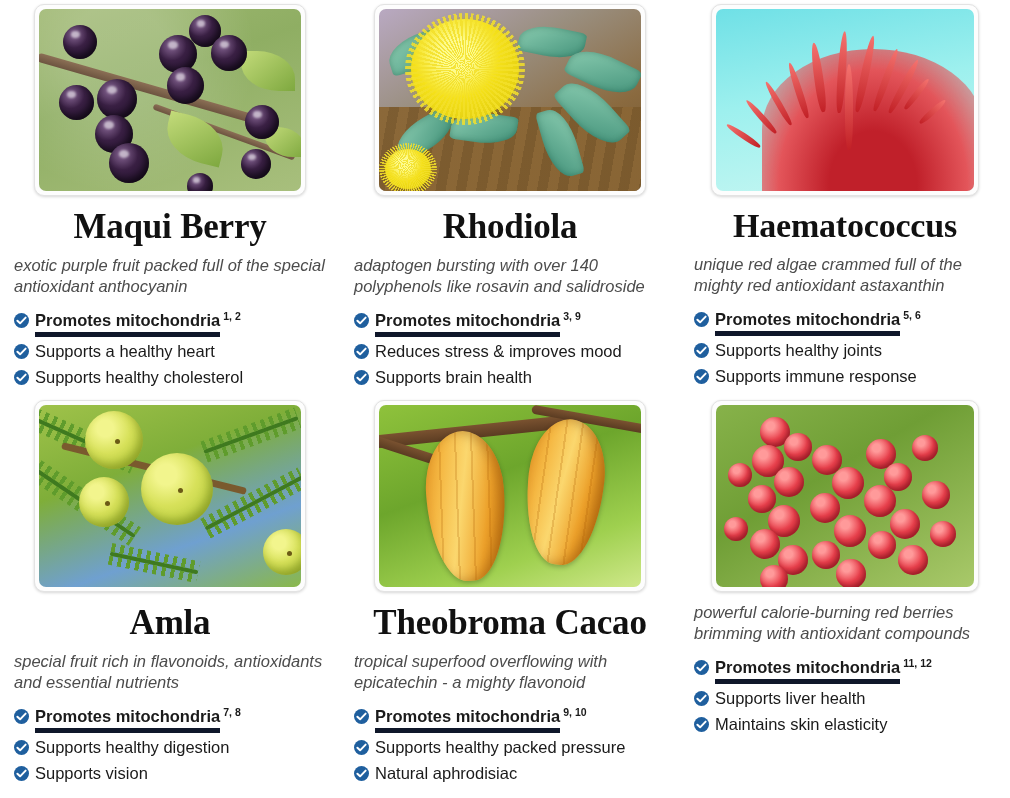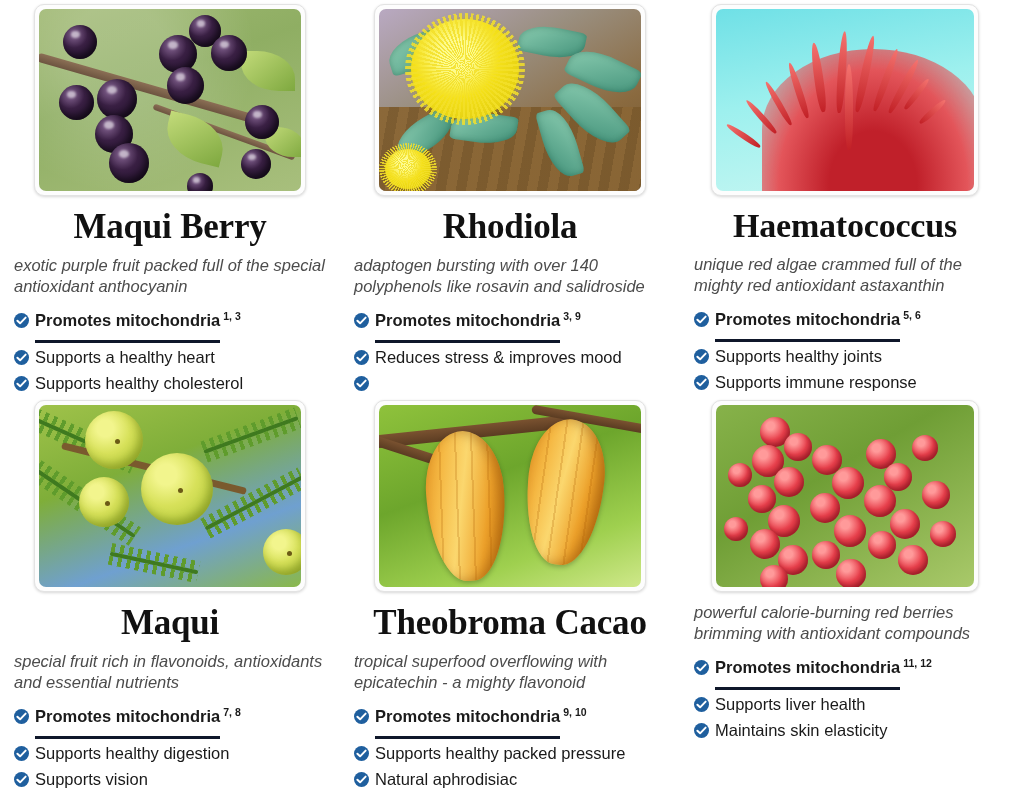--- a/index.html
+++ b/index.html
@@ -92,22 +92,22 @@
     flex: 0 0 auto;
     width: 15px;
     height: 15px;
     margin-right: 6px;
     margin-top: 3px;
   }
   .benefit-text { display: inline-block; }
 
   .benefit.primary .benefit-text {
     font-weight: bold;
-    border-bottom: 3px solid #0f172a;
-    padding-bottom: 8px;
+    border-bottom: 5px solid #0f172a;
+    padding-bottom: 0px;
   }
   .refs {
     font-size: 10.5px;
     vertical-align: super;
     margin-left: 3px;
     color: #1a1a1a;
     font-weight: normal;
   }
   .benefit.primary .refs { font-weight: bold; }
 
@@ -291,21 +291,21 @@
       </div>
     </div>
     <div class="title">Maqui Berry</div>
     <div class="desc">exotic purple fruit packed full of the special antioxidant anthocyanin</div>
     <ul class="benefits">
       <li class="benefit primary">
         <svg class="check-icon" viewBox="0 0 16 16">
             <circle cx="8" cy="8" r="8" fill="#1f5f9e"></circle>
             <path d="M3.6 8.2 L6.5 11 L12.4 4.9" stroke="#ffffff" stroke-width="2.1" fill="none" stroke-linecap="round" stroke-linejoin="round"></path>
           </svg>
-        <span><span class="benefit-text">Promotes mitochondria</span><span class="refs">1, 3</span></span>
+        <span><span class="benefit-text">Promotes mitochondria</span><span class="refs">1, 2</span></span>
       </li>
       <li class="benefit">
         <svg class="check-icon" viewBox="0 0 16 16">
             <circle cx="8" cy="8" r="8" fill="#1f5f9e"></circle>
             <path d="M3.6 8.2 L6.5 11 L12.4 4.9" stroke="#ffffff" stroke-width="2.1" fill="none" stroke-linecap="round" stroke-linejoin="round"></path>
           </svg>
         <span class="benefit-text">Supports a healthy heart</span>
       </li>
       <li class="benefit">
         <svg class="check-icon" viewBox="0 0 16 16">
@@ -347,20 +347,21 @@
             <circle cx="8" cy="8" r="8" fill="#1f5f9e"></circle>
             <path d="M3.6 8.2 L6.5 11 L12.4 4.9" stroke="#ffffff" stroke-width="2.1" fill="none" stroke-linecap="round" stroke-linejoin="round"></path>
           </svg>
         <span class="benefit-text">Reduces stress &amp; improves mood</span>
       </li>
       <li class="benefit">
         <svg class="check-icon" viewBox="0 0 16 16">
             <circle cx="8" cy="8" r="8" fill="#1f5f9e"></circle>
             <path d="M3.6 8.2 L6.5 11 L12.4 4.9" stroke="#ffffff" stroke-width="2.1" fill="none" stroke-linecap="round" stroke-linejoin="round"></path>
           </svg>
+        <span class="benefit-text">Supports brain health</span>
       </li>
     </ul>
   </div>
 
   <div class="card col3">
     <div class="photo-frame">
       <div class="photo img-algae">
         <div class="mass"></div>
         <div class="frond" style="width:9px;height:70px;left:40%;top:18%;transform:rotate(-8deg);"></div>
         <div class="frond" style="width:8px;height:82px;left:46%;top:12%;transform:rotate(4deg);"></div>
@@ -411,21 +412,21 @@
         <div class="frond" style="width:100px;right:0px;top:28px;transform:rotate(-20deg);"></div>
         <div class="frond" style="width:110px;right:-8px;top:96px;transform:rotate(-28deg);"></div>
         <div class="frond" style="width:90px;left:70px;top:156px;transform:rotate(12deg);"></div>
         <div class="branch" style="position:absolute;width:190px;height:7px;left:20px;top:60px;background:#7a5a2e;transform:rotate(14deg);border-radius:4px;"></div>
         <div class="fruit" style="width:58px;height:58px;left:46px;top:6px;"></div>
         <div class="fruit" style="width:50px;height:50px;left:40px;top:72px;"></div>
         <div class="fruit" style="width:72px;height:72px;left:102px;top:48px;"></div>
         <div class="fruit" style="width:46px;height:46px;right:-8px;top:124px;"></div>
       </div>
     </div>
-    <div class="title">Maqui</div>
+    <div class="title">Amla</div>
     <div class="desc">special fruit rich in flavonoids, antioxidants and essential nutrients</div>
     <ul class="benefits">
       <li class="benefit primary">
         <svg class="check-icon" viewBox="0 0 16 16">
             <circle cx="8" cy="8" r="8" fill="#1f5f9e"></circle>
             <path d="M3.6 8.2 L6.5 11 L12.4 4.9" stroke="#ffffff" stroke-width="2.1" fill="none" stroke-linecap="round" stroke-linejoin="round"></path>
           </svg>
         <span><span class="benefit-text">Promotes mitochondria</span><span class="refs">7, 8</span></span>
       </li>
       <li class="benefit">

